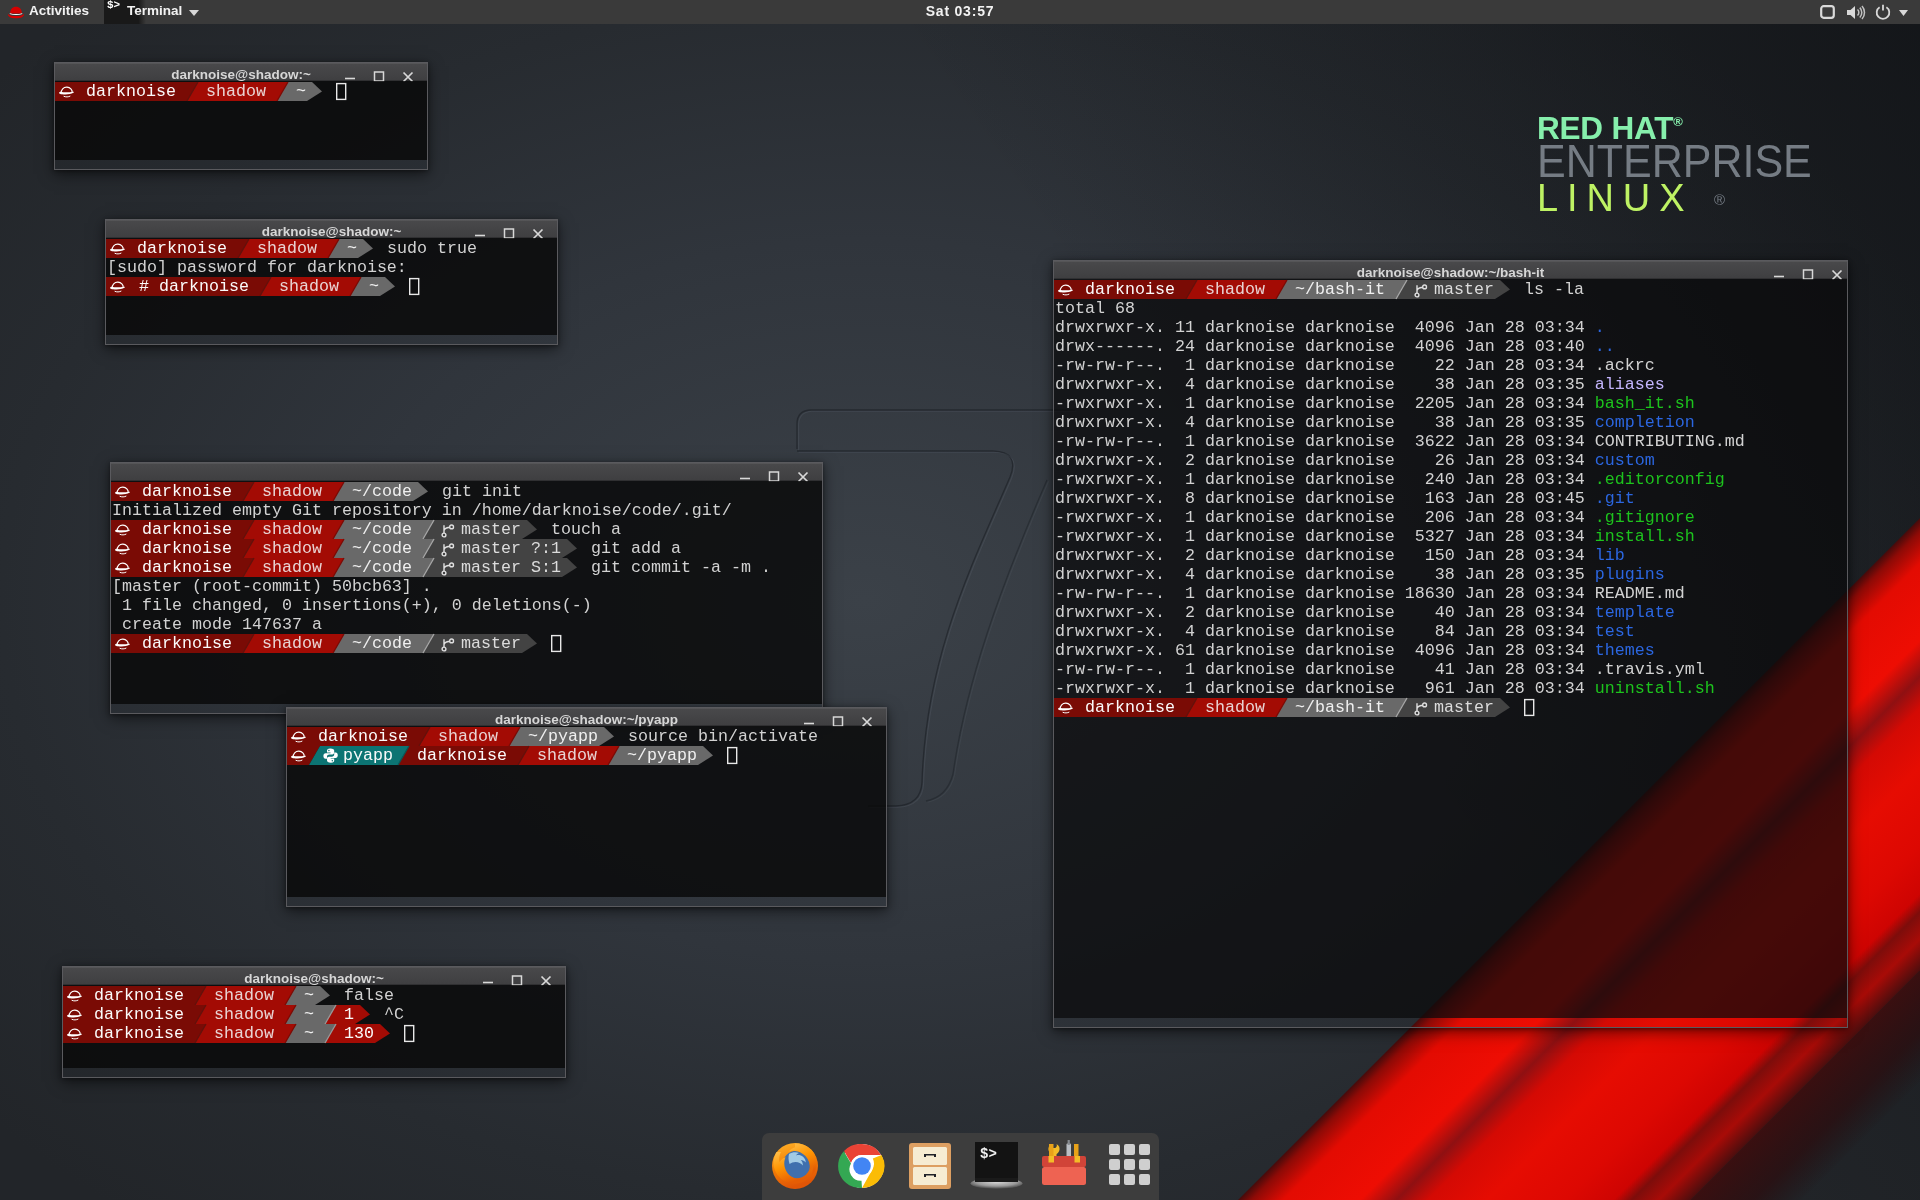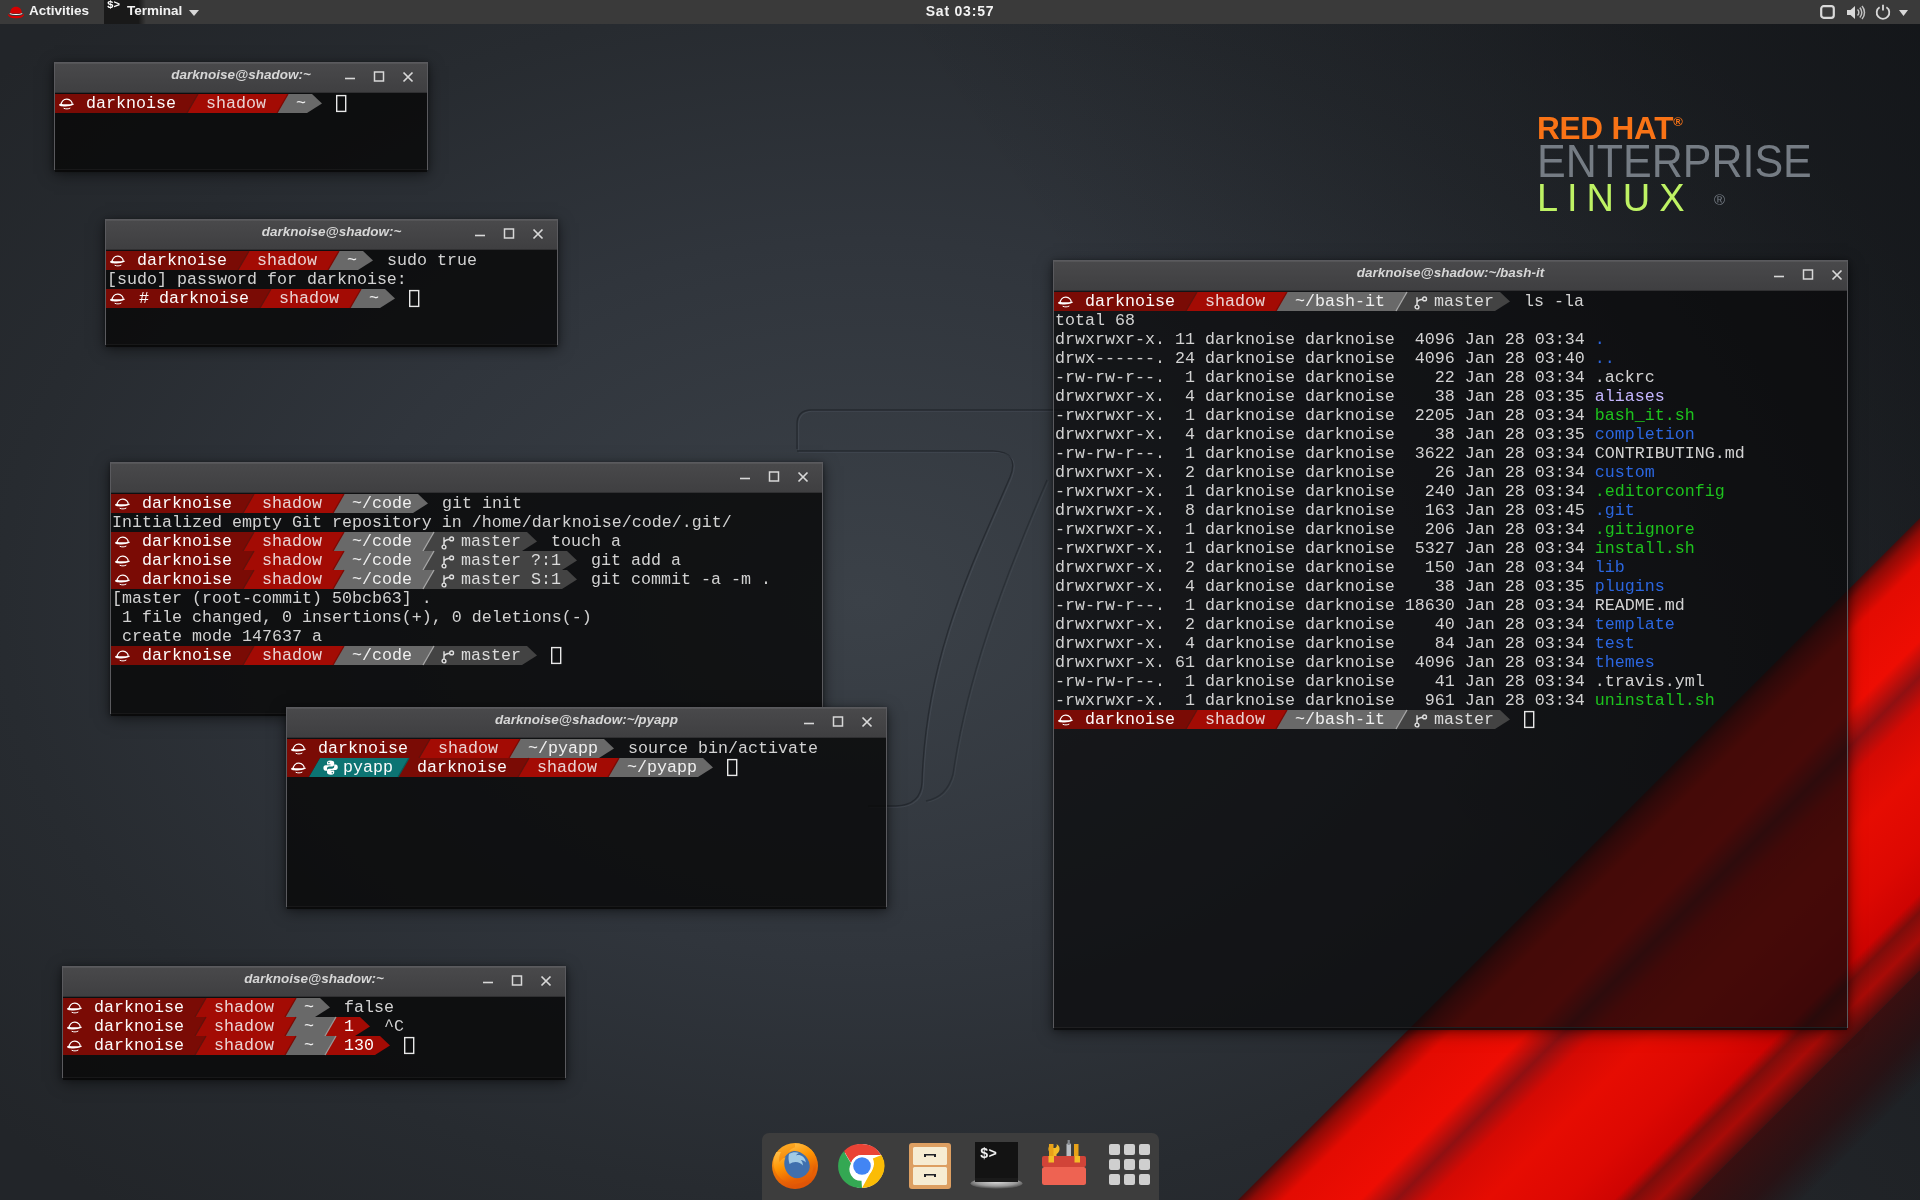--- a/index.html
+++ b/index.html
@@ -6,21 +6,21 @@
 #wall { position:absolute; inset:0;
   background:
    linear-gradient(235deg, rgba(8,10,13,0.55) 0%, rgba(8,10,13,0.25) 18%, rgba(8,10,13,0) 38%),
    radial-gradient(1150px 800px at 45% 50%, #3b4148 0%, #30353c 45%, #272b30 75%, #222529 100%);
 }
 #topbar { position:absolute; left:0; top:0; width:1920px; height:24px; background:#3a3a3a; z-index:50; }
 .tbi { position:absolute; top:3px; font-size:13.5px; font-weight:bold; color:#f2f2f2; }
 #logo { position:absolute; left:0; top:0; width:1920px; height:1200px; pointer-events:none; }
 #dock { position:absolute; left:762px; top:1133px; width:397px; height:67px; background:#3d3d3d; border-radius:7px 7px 0 0; }
 .win { position:absolute; border:1px solid #5a5a5e; box-shadow:0 4px 14px rgba(0,0,0,0.55), 0 1px 4px rgba(0,0,0,0.4); z-index:10; }
-.tb { position:relative; height:30px; background:linear-gradient(#49494b,#3f3f41); border-bottom:1px solid #303032; box-shadow:inset 0 1px 0 rgba(255,255,255,0.07);font-style:italic; }
+.tb { position:relative; height:18px; background:linear-gradient(#49494b,#3f3f41); border-bottom:1px solid #303032; box-shadow:inset 0 1px 0 rgba(255,255,255,0.07); }
 .tt { position:absolute; left:0; right:0; top:4px; text-align:center; font-size:13.5px; font-weight:bold; color:#d6d6d6; }
 .tc { position:relative; width:100%; height:calc(100% - 27px); background:rgba(7,8,8,0.80);
       font-family:"Liberation Mono",monospace; font-size:16.66px; color:#d2d2d2; }
 .tl { position:absolute; left:1px; height:19px; line-height:19px; white-space:pre; }
 </style></head>
 <body>
 <div id="wall"></div>
 
 <svg id="wallsvg" width="1920" height="1200" style="position:absolute;left:0;top:0">
  <defs>
@@ -54,21 +54,21 @@
   <path d="M 1047 480 C 1000 588 966 682 953 774 Q 947 797 926 801" stroke-opacity="0.4"></path>
  </g>
  <g fill="none" stroke="#a8b4c0" stroke-opacity="0.10" stroke-width="1.1" transform="translate(1.6,1.2)">
   <path d="M 1075 410 L 810 410 Q 797 411 797 424 L 797 449"></path>
   <path d="M 797 451 L 993 451 Q 1020 452 1010 477 C 972 565 926 655 922 782 Q 921 805 896 806 L 868 806"></path>
   <path d="M 1047 480 C 1000 588 966 682 953 774 Q 947 797 926 801" stroke-opacity="0.07"></path>
  </g>
 </svg>
 
 <div id="logo">
- <span style="position:absolute;left:1537px;top:112.5px;font-weight:bold;font-size:31.5px;letter-spacing:-0.2px;color:#f97316;line-height:1">RED HAT<span style="font-size:13px;vertical-align:13px">®</span></span>
+ <span style="position:absolute;left:1537px;top:112.5px;font-weight:bold;font-size:31.5px;letter-spacing:-0.2px;color:#86efac;line-height:1">RED HAT<span style="font-size:13px;vertical-align:13px">®</span></span>
  <span style="position:absolute;left:1537px;top:136.5px;font-size:47px;color:#757c84;line-height:1;transform:scaleX(0.915);transform-origin:0 0">ENTERPRISE</span>
  <span style="position:absolute;left:1537px;top:178.5px;font-size:38px;color:#bef264;letter-spacing:8.9px;line-height:1">LINUX</span>
  <span style="position:absolute;left:1714px;top:192px;font-size:15px;color:#757c84;line-height:1">®</span>
 </div>
 
 <div id="topbar">
  <svg width="18" height="17" style="position:absolute;left:7px;top:4px" viewBox="0 0 18 17">
    <path d="M3.2,9.6 C3.0,5.2 5.6,2.8 9.0,2.8 C12.4,2.8 15.0,5.2 14.8,9.6 Z" fill="#d60000"></path>
    <path d="M2.9,9.2 C6.5,10.4 11.5,10.4 15.1,9.2 L15.4,9.9 C11.6,11.2 6.4,11.2 2.6,9.9 Z" fill="#ffffff"></path>
    <path d="M0.9,9.9 C4.8,12.8 13.2,12.8 17.1,9.9 C17.4,12.4 13.7,14.3 9.0,14.3 C4.3,14.3 0.6,12.4 0.9,9.9 Z" fill="#d60000"></path>

